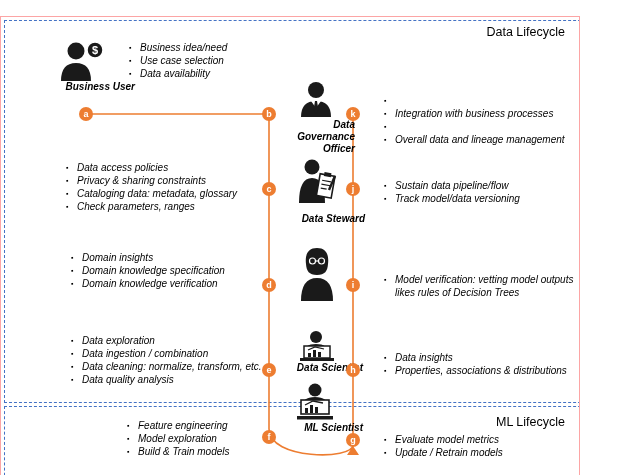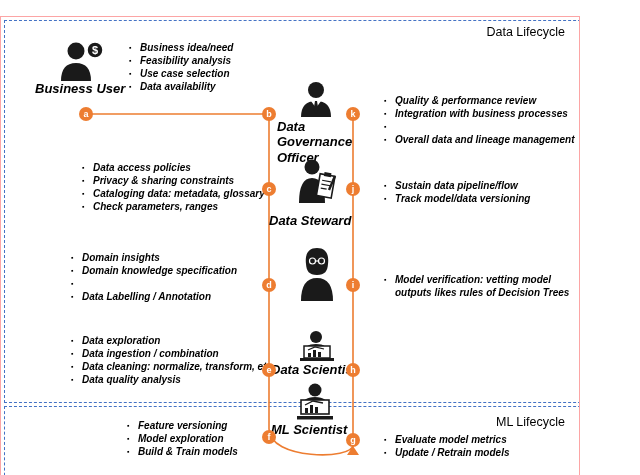--- a/index.html
+++ b/index.html
@@ -11,23 +11,23 @@
   .lifecycle-title { position:absolute; font-size:12.5px; color:#000; z-index:4; }
   #data-title { top:8px;  right:14px; }
   #ml-title   { top:398px; right:14px;text-align:right; }
   #flow { position:absolute; left:0; top:0; z-index:1; }
   .flow-line { fill:none; stroke:var(--accent-orange,#ED7D31); stroke-width:1.6; }
   .flow-arrow { fill:var(--accent-orange,#ED7D31); }
   .node { position:absolute; width:14px; height:14px; border-radius:50%;
           background:var(--accent-orange,#ED7D31); color:#fff; font-size:9px; font-weight:bold;
           display:flex; align-items:center; justify-content:center; z-index:3; }
   .role-icon { position:absolute; z-index:2; }
-  .role-label { position:absolute; font-size:13px; font-weight:bold; font-style:italic;
-                text-align:left; line-height:1.18; color:#000; z-index:2; }
-  .blist { position:absolute; font-size:10px; font-weight:bold; font-style:italic; color:#000; z-index:2; }
+  .role-label { position:absolute; font-size:10px; font-weight:bold; font-style:italic;
+                text-align:right; line-height:1.18; color:#000; z-index:2; }
+  .blist { position:absolute; font-size:10px; font-weight:normal; font-style:italic; color:#000; z-index:2; }
   .li { display:flex; line-height:13px; }
   .bullet { flex:0 0 11px; font-size:7px; font-style:normal; line-height:13px; }
   .li-text { }
 </style>
 </head>
 <body>
 
 <div id="canvas">
 
   <div class="lifecycle-box" id="data-box"></div>
@@ -59,43 +59,38 @@
     <text x="38" y="13" text-anchor="middle" font-size="11" font-weight="bold" fill="#fff">$</text>
   </svg>
   <div class="role-label" style="left:34px;top:64px;width:100px">Business User</div>
   <div class="blist" style="left:128px;top:24px;width:205px">
       <div class="li">
         <span class="bullet">▪</span>
         <span class="li-text">Business idea/need</span>
       </div>
       <div class="li">
         <span class="bullet">▪</span>
-        <span class="li-text">Feasibility analysis</span>
-      </div>
-      <div class="li">
-        <span class="bullet">▪</span>
         <span class="li-text">Use case selection</span>
       </div>
       <div class="li">
         <span class="bullet">▪</span>
         <span class="li-text">Data availability</span>
       </div>
     </div>
 
   <svg class="role-icon" style="left:299px;top:64px" width="32" height="36" viewBox="0 0 32 36">
     <circle cx="16" cy="9" r="8" fill="#1a1a1a"></circle>
     <path d="M1 36 Q1 20 16 20 Q31 20 31 36 Z" fill="#1a1a1a"></path>
     <polygon points="11,20 21,20 16,27" fill="#fff"></polygon>
     <polygon points="15,20 17,20 18.5,29 16,33 13.5,29" fill="#1a1a1a"></polygon>
   </svg>
   <div class="role-label" style="left:276px;top:102px;width:78px">Data Governance Officer</div>
   <div class="blist" style="left:383px;top:77px;width:240px">
       <div class="li">
         <span class="bullet">▪</span>
-        <span class="li-text">Quality &amp; performance review</span>
       </div>
       <div class="li">
         <span class="bullet">▪</span>
         <span class="li-text">Integration with business processes</span>
       </div>
       <div class="li">
         <span class="bullet">▪</span>
       </div>
       <div class="li">
         <span class="bullet">▪</span>
@@ -109,21 +104,21 @@
     <g transform="rotate(10 29 28)">
       <rect x="21" y="16" width="15" height="22" fill="#fff" stroke="#1a1a1a" stroke-width="1.6"></rect>
       <rect x="25" y="13.5" width="7" height="4" fill="#1a1a1a"></rect>
       <line x1="24" y1="22" x2="33" y2="22" stroke="#1a1a1a" stroke-width="1.2"></line>
       <line x1="24" y1="26" x2="33" y2="26" stroke="#1a1a1a" stroke-width="1.2"></line>
       <line x1="24" y1="30" x2="30" y2="30" stroke="#1a1a1a" stroke-width="1.2"></line>
     </g>
     <line x1="38" y1="17" x2="32" y2="31" stroke="#1a1a1a" stroke-width="2.4"></line>
   </svg>
   <div class="role-label" style="left:268px;top:196px;width:96px">Data Steward</div>
-  <div class="blist" style="left:81px;top:144px;width:212px">
+  <div class="blist" style="left:65px;top:144px;width:212px">
       <div class="li">
         <span class="bullet">▪</span>
         <span class="li-text">Data access policies</span>
       </div>
       <div class="li">
         <span class="bullet">▪</span>
         <span class="li-text">Privacy &amp; sharing constraints</span>
       </div>
       <div class="li">
         <span class="bullet">▪</span>
@@ -156,24 +151,21 @@
       <div class="li">
         <span class="bullet">▪</span>
         <span class="li-text">Domain insights</span>
       </div>
       <div class="li">
         <span class="bullet">▪</span>
         <span class="li-text">Domain knowledge specification</span>
       </div>
       <div class="li">
         <span class="bullet">▪</span>
-      </div>
-      <div class="li">
-        <span class="bullet">▪</span>
-        <span class="li-text">Data Labelling / Annotation</span>
+        <span class="li-text">Domain knowledge verification</span>
       </div>
     </div>
   <div class="blist" style="left:383px;top:256px;width:198px">
       <div class="li">
         <span class="bullet">▪</span>
         <span class="li-text">Model verification: vetting model outputs likes rules of Decision Trees</span>
       </div>
     </div>
 
   <svg class="role-icon" style="left:294px;top:314px" width="44" height="31" viewBox="0 0 44 31">
@@ -198,36 +190,46 @@
       </div>
       <div class="li">
         <span class="bullet">▪</span>
         <span class="li-text">Data cleaning: normalize, transform, etc.</span>
       </div>
       <div class="li">
         <span class="bullet">▪</span>
         <span class="li-text">Data quality analysis</span>
       </div>
     </div>
+  <div class="blist" style="left:383px;top:334px;width:224px">
+      <div class="li">
+        <span class="bullet">▪</span>
+        <span class="li-text">Data insights</span>
+      </div>
+      <div class="li">
+        <span class="bullet">▪</span>
+        <span class="li-text">Properties, associations &amp; distributions</span>
+      </div>
+    </div>
 
   <svg class="role-icon" style="left:292px;top:366px" width="44" height="38" viewBox="0 0 44 38">
     <circle cx="22" cy="7" r="6.5" fill="#1a1a1a"></circle>
     <path d="M9 24 Q9 14 22 14 Q35 14 35 24 Z" fill="#1a1a1a"></path>
     <rect x="8" y="17" width="28" height="14" fill="#fff" stroke="#1a1a1a" stroke-width="1.6"></rect>
     <rect x="12" y="25" width="3" height="5" fill="#1a1a1a"></rect>
     <rect x="17" y="22" width="3" height="8" fill="#1a1a1a"></rect>
     <rect x="22" y="24" width="3" height="6" fill="#1a1a1a"></rect>
     <polyline points="12,22 20,18 30,20" fill="none" stroke="#1a1a1a" stroke-width="1.3"></polyline>
     <rect x="4" y="33" width="36" height="3.5" fill="#1a1a1a"></rect>
   </svg>
   <div class="role-label" style="left:270px;top:405px;width:92px">ML Scientist</div>
   <div class="blist" style="left:126px;top:402px;width:185px">
       <div class="li">
         <span class="bullet">▪</span>
-        <span class="li-text">Feature versioning</span>
+        <span class="li-text">Feature engineering</span>
       </div>
       <div class="li">
         <span class="bullet">▪</span>
         <span class="li-text">Model exploration</span>
       </div>
       <div class="li">
         <span class="bullet">▪</span>
         <span class="li-text">Build &amp; Train models</span>
       </div>
     </div>

